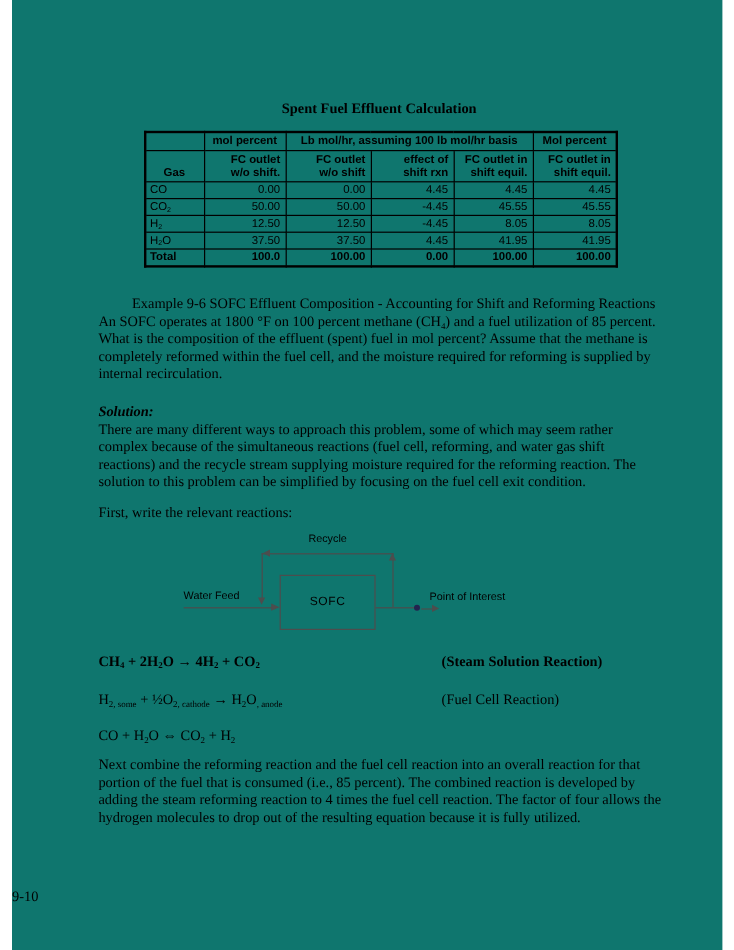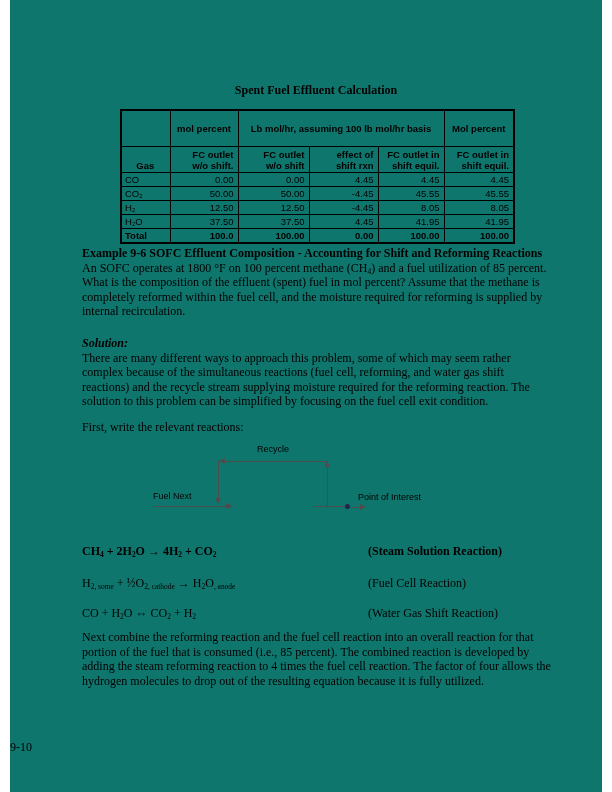--- a/index.html
+++ b/index.html
@@ -17,31 +17,31 @@
 
   
   .tbl {
     position:absolute; left:110px; top:109px;
     border-collapse:collapse; border:2px solid #000;
     font-family:"Liberation Sans","DejaVu Sans",sans-serif; font-size:9.5px;
     table-layout:fixed;
   }
   .tbl th, .tbl td { border:1px solid #000; overflow:hidden; }
   .tbl thead th { font-weight:bold; }
-  .tbl .h1 th { height:15px; text-align:center; padding:12px 2px; }
+  .tbl .h1 th { height:15px; text-align:center; padding:1px 2px; }
   .tbl .h2 th { height:26px; text-align:right; vertical-align:bottom; white-space:pre-line; padding:1px 4px 1px 2px; }
   .tbl .h2 th.gas-h { text-align:center; padding-left:3px; }
   .tbl tbody tr { height:14px; }
   .tbl td.gas-cell { text-align:left; padding:1px 2px 1px 3px; }
   .tbl td.num-cell { text-align:right; padding:1px 4px 1px 2px; }
   .tbl tr.bold-row td { font-weight:bold; }
 
   
   .textblock { position:absolute; left:72px; width:470px; line-height:14.5px; text-align:left; }
-  .ex-heading { font-weight:bold; white-space:nowrap; }
+  .ex-heading { font-weight:normal; white-space:nowrap;margin-left:28px; }
   .sol-label { font-weight:bold; font-style:italic; }
 
   
   .diagram { position:absolute; left:0; top:440px; width:612px; height:100px;
     font-family:"Liberation Sans","DejaVu Sans",sans-serif; font-size:9px; }
   .dline { position:absolute; background:#4d4d4d; }
   .arr { position:absolute; width:0; height:0; }
   .sofc-box { position:absolute; left:223px; top:39px; width:80px; height:46px;
     border:1px solid #4d4d4d; text-align:center; line-height:44px; font-size:10px; letter-spacing:0.5px; }
   .dlabel { position:absolute; white-space:nowrap; color:#000; }
@@ -151,42 +151,44 @@
   <div class="diagram">
 
     <div class="dlabel" style="left:208px; top:4px; width:110px; text-align:center;">Recycle</div>
     <div class="dline" style="left:208px; top:21px; width:110px; height:1px;"></div>
     <div class="arr" style="left:209px; top:18px; border-top:3px solid transparent; border-bottom:3px solid transparent; border-right:6px solid #4d4d4d;"></div>
     <div class="dline" style="left:208px; top:21px; width:1px; height:39px;"></div>
     <div class="arr" style="left:205px; top:58px; border-left:3px solid transparent; border-right:3px solid transparent; border-top:6px solid #4d4d4d;"></div>
     <div class="dline" style="left:317px; top:21px; width:1px; height:45px;"></div>
     <div class="arr" style="left:314px; top:21px; border-left:3px solid transparent; border-right:3px solid transparent; border-bottom:6px solid #4d4d4d;"></div>
 
-    <div class="dlabel" style="left:143px; top:51px;">Fuel Next</div>
+    <div class="dlabel" style="left:143px; top:51px;">Water Feed</div>
     <div class="dline" style="left:143px; top:66px; width:74px; height:1px;"></div>
     <div class="arr" style="left:216px; top:63px; border-top:3.5px solid transparent; border-bottom:3.5px solid transparent; border-left:7px solid #4d4d4d;"></div>
 
+    <div class="sofc-box">
+      <span>SOFC</span>
+    </div>
 
     <div class="dline" style="left:303px; top:66px; width:35px; height:1px;"></div>
     <div class="poi-dot"></div>
     <div class="dline" style="left:341px; top:67px; width:10px; height:1px;"></div>
     <div class="arr" style="left:350px; top:64px; border-top:3.5px solid transparent; border-bottom:3.5px solid transparent; border-left:6px solid #4d4d4d;"></div>
     <div class="dlabel" style="left:348px; top:52px;">Point of Interest</div>
   </div>
 
   <div class="eq-row" style="top:544px;font-weight:bold;">
     <span class="eq-formula">CH<sub>4</sub> + 2H<sub>2</sub>O → 4H<sub>2</sub> + CO<sub>2</sub></span>
     <span class="eq-label">(Steam Solution Reaction)</span>
   </div>
   <div class="eq-row" style="top:576px;">
     <span class="eq-formula">H<sub>2, some</sub> + ½O<sub>2, cathode</sub> → H<sub>2</sub>O<sub>, anode</sub></span>
     <span class="eq-label">(Fuel Cell Reaction)</span>
   </div>
   <div class="eq-row" style="top:606px;">
     <span class="eq-formula">CO + H<sub>2</sub>O ⇔ CO<sub>2</sub> + H<sub>2</sub></span>
-    <span class="eq-label">(Water Gas Shift Reaction)</span>
   </div>
 
   <div class="textblock" style="top:630px;">Next combine the reforming reaction and the fuel cell reaction into an overall reaction for that portion of the fuel that is consumed (i.e., 85 percent).  The combined reaction is developed by adding the steam reforming reaction to 4 times the fuel cell reaction.  The factor of four allows the hydrogen molecules to drop out of the resulting equation because it is fully utilized.</div>
 
   <div class="page-num">9-10</div>
 
 </div>
 
 </body></html>

